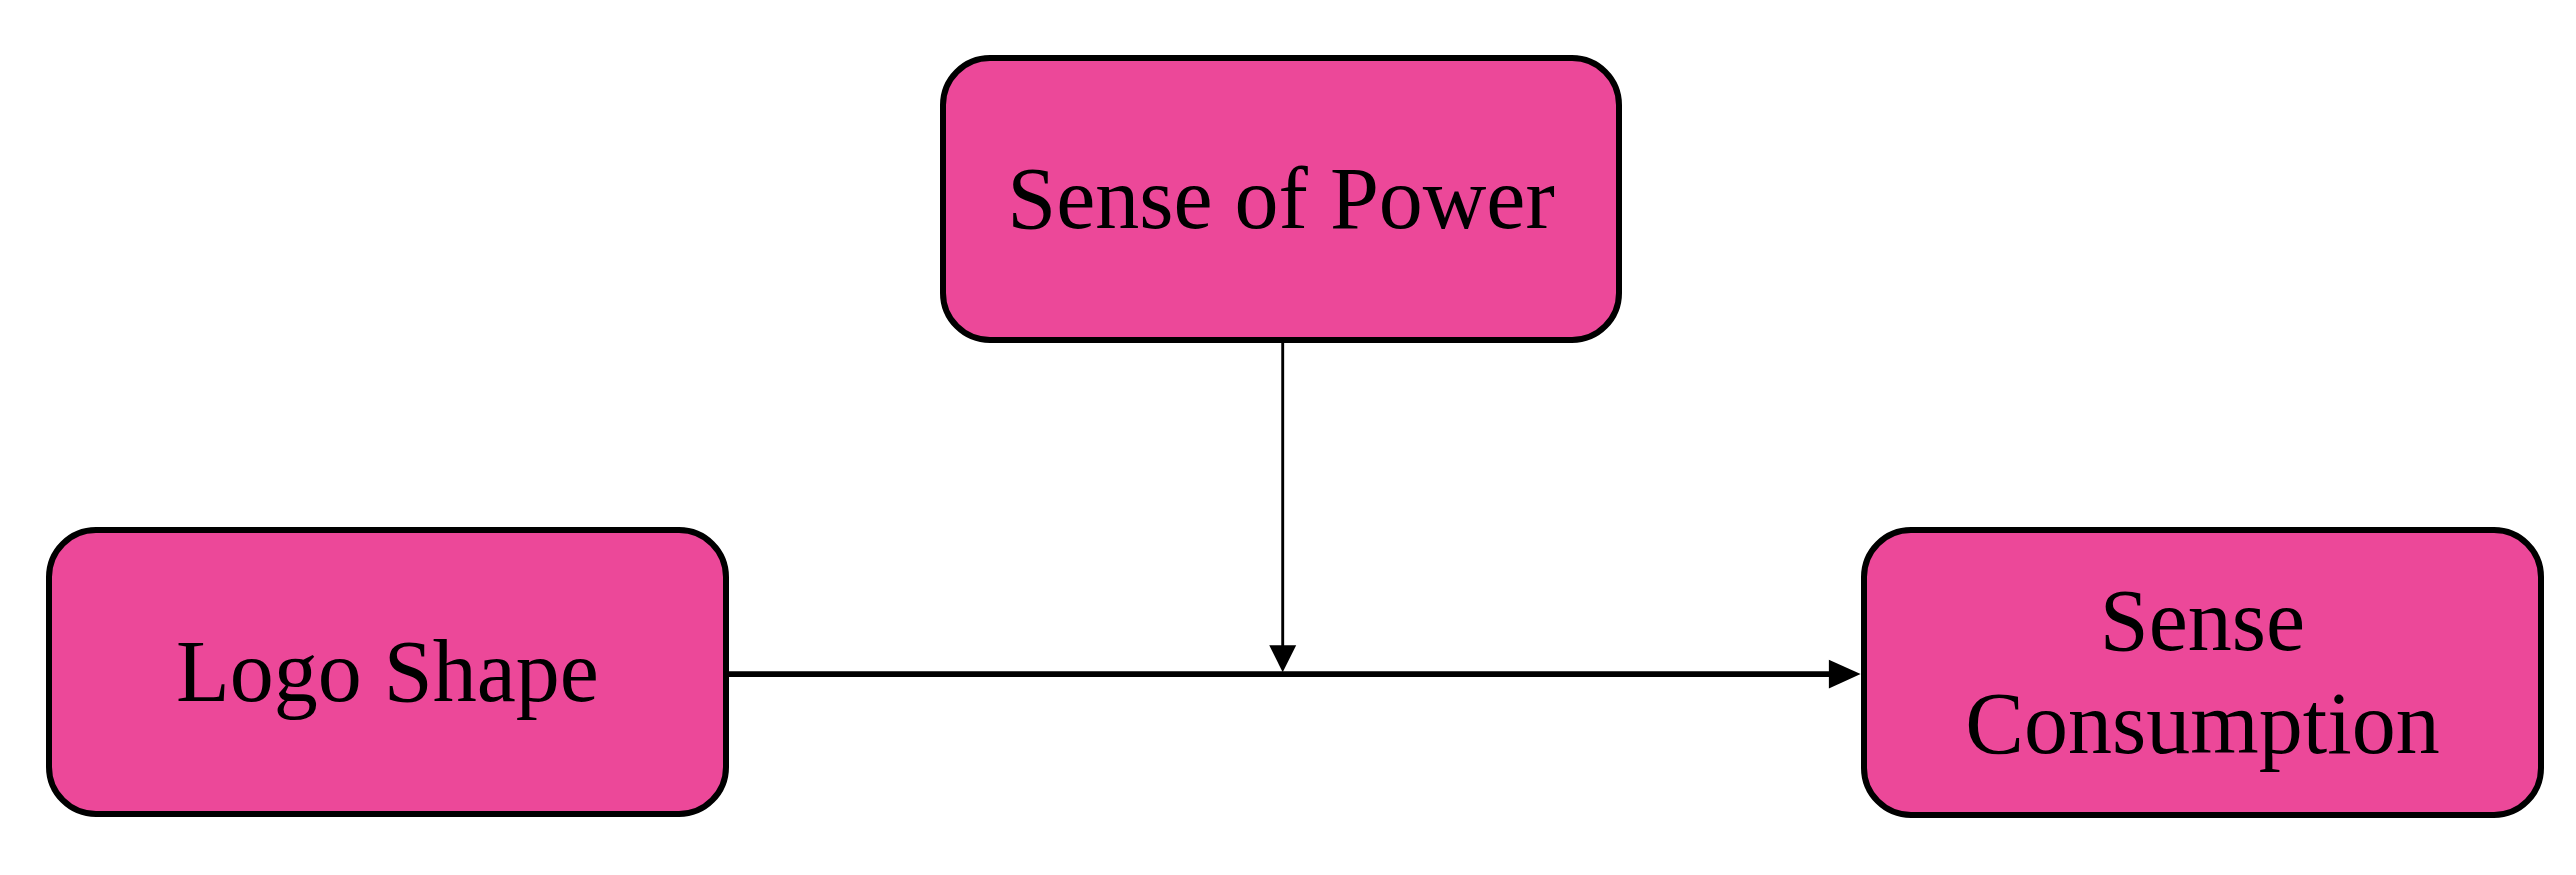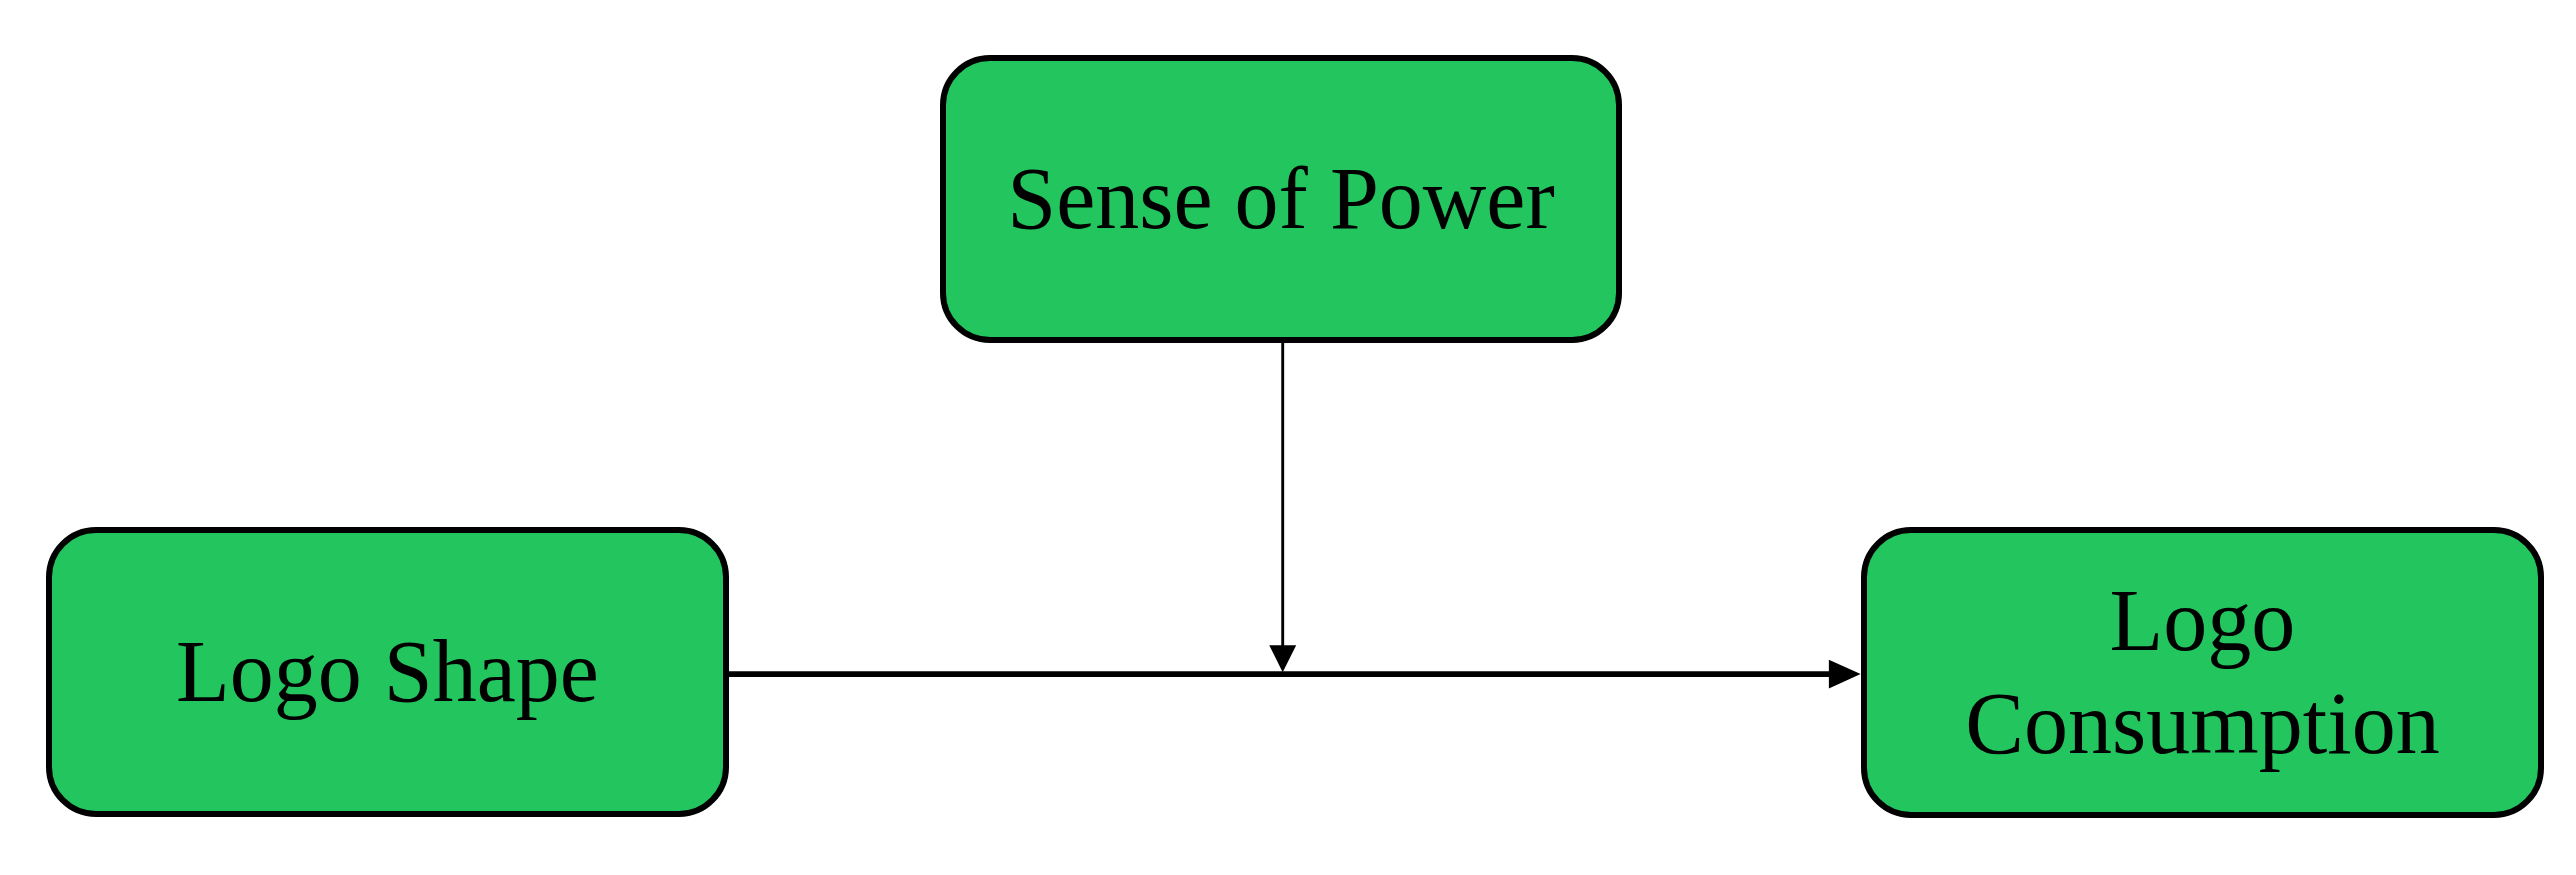--- a/index.html
+++ b/index.html
@@ -14,21 +14,21 @@
     background: #ffffff;
     font-family: "Liberation Serif", "DejaVu Serif", serif;
     color: #000000;
     overflow: hidden;
   }
   .node {
     position: absolute;
     box-sizing: border-box;
     border: 6.7px solid #000000;
     border-radius: 50px;
-    background: #22c55e;
+    background: #ec4899;
     display: flex;
     align-items: center;
     justify-content: center;
     text-align: center;
     font-size: 88px;
     line-height: 1.16;
     padding: 0 61px;
   }
   .node-moderator {
     left: 940px;
@@ -77,17 +77,17 @@
 
   <div class="node node-moderator">
     <span>Sense of Power</span>
   </div>
 
   <div class="node node-independent">
     <span>Logo Shape</span>
   </div>
 
   <div class="node node-dependent">
-    <span>Logo Consumption</span>
+    <span>Sense Consumption</span>
   </div>
 
 </div>
 
 
 </body></html>

